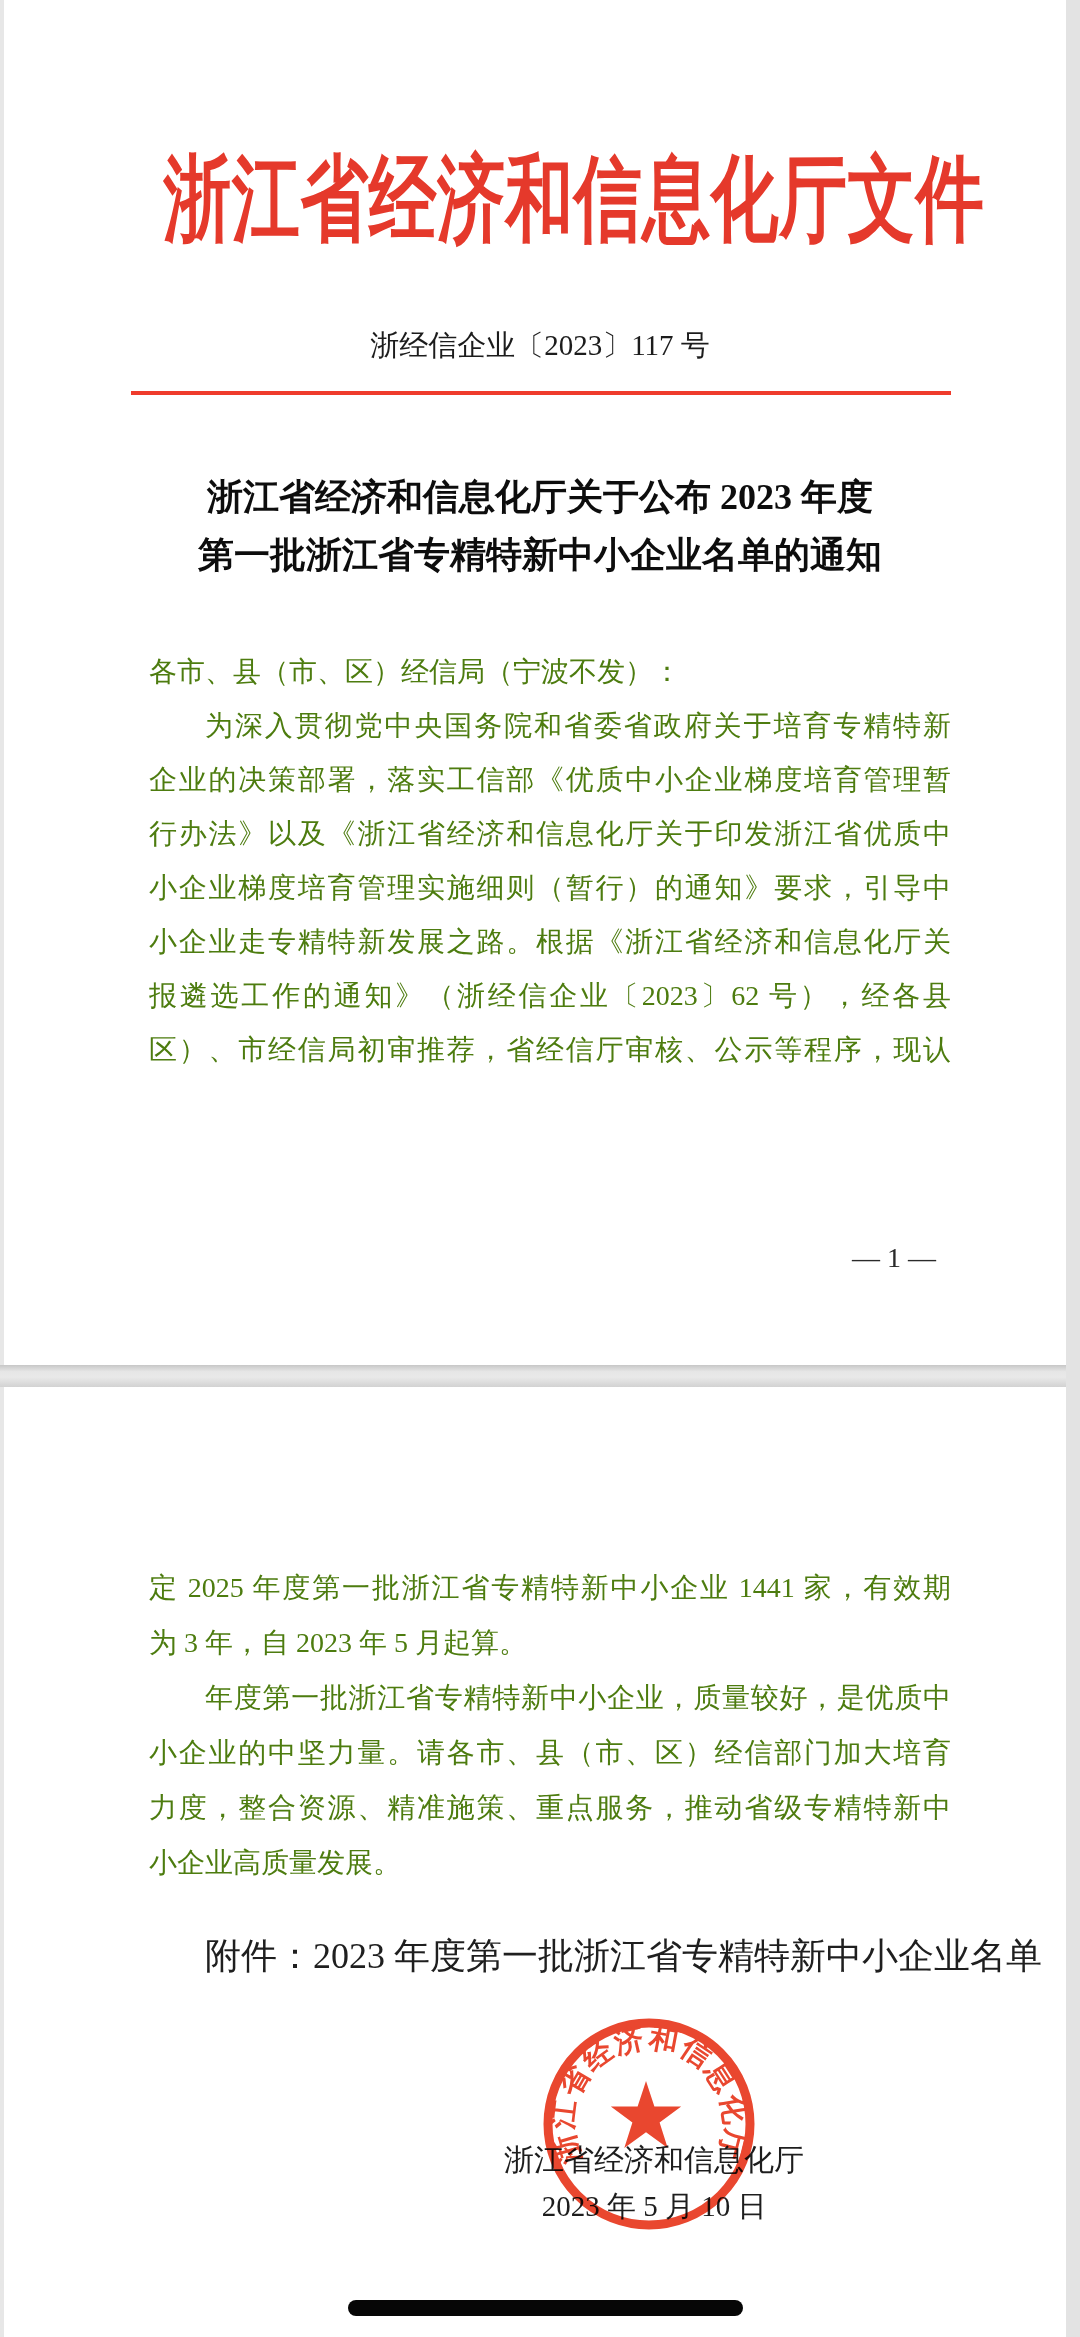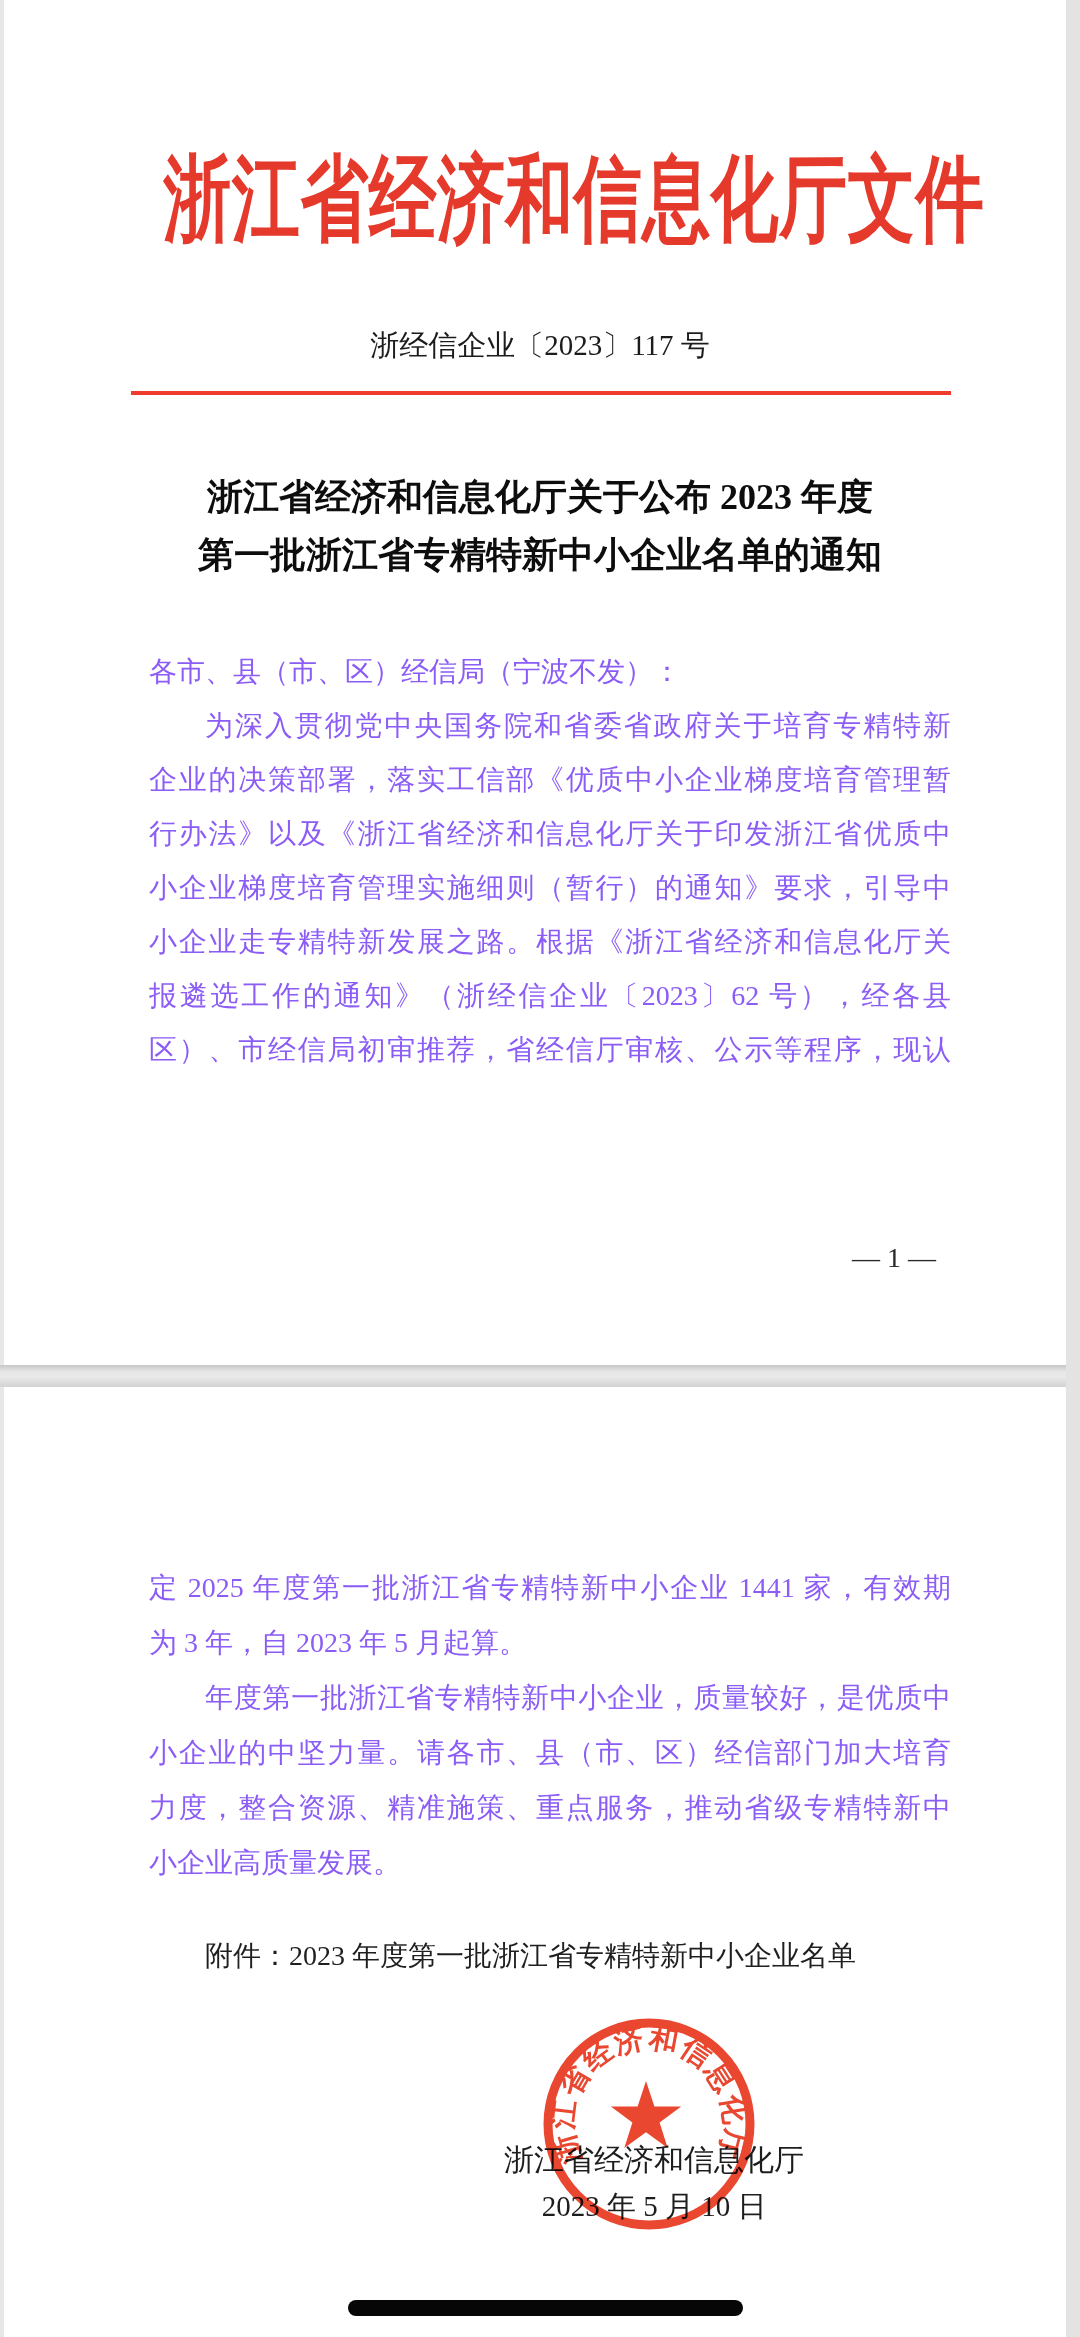--- a/index.html
+++ b/index.html
@@ -12,32 +12,32 @@
     background:linear-gradient(to bottom,#c7c7c7 0%,#e6e6e6 30%,#e9e9e9 55%,#d2d2d2 100%);}
   .letterhead{position:absolute;top:144px;left:0;width:100%;height:110px;line-height:110px;
     text-align:center;white-space:nowrap;}
   .letterhead span{display:inline-block;font-size:94px;font-weight:bold;color:#e5392b;
     transform:scaleX(0.72);transform-origin:center;letter-spacing:1px;}
   .doc-number{position:absolute;top:326px;left:0;width:100%;line-height:38px;
     font-size:29px;color:#1c1c1c;text-align:center;}
   .red-rule{position:absolute;top:391px;left:127px;width:820px;height:4px;background:#ef3b2c;}
   .notice-title{position:absolute;top:468px;left:0;width:100%;font-size:36px;font-weight:bold;
     color:#0d0d0d;line-height:58px;text-align:center;}
-  .bodyblock{position:absolute;left:145px;width:802px;font-size:28px;color:#8b5cf6;}
+  .bodyblock{position:absolute;left:145px;width:802px;font-size:28px;color:#4d7c0f;}
   #p1body{top:645px;}
   #p1body .bl{height:54px;line-height:54px;}
   #p2body{top:173px;}
   #p2body .bl{height:55px;line-height:55px;}
   .bl{white-space:nowrap;overflow:hidden;}
   .bl.jf{white-space:normal;text-align:justify;text-align-last:justify;}
   .bl.ind{padding-left:56px;}
   .bl.jf.ind{padding-left:0;text-indent:56px;}
   .page-number{position:absolute;top:1242px;right:140px;font-size:28px;line-height:32px;color:#2a2a2a;}
   .attachment{position:absolute;left:145px;top:549px;width:802px;padding-left:56px;
-    font-size:28px;line-height:40px;color:#1f1f1f;white-space:nowrap;}
+    font-size:36px;line-height:40px;color:#1f1f1f;white-space:nowrap;}
   .sig{position:absolute;left:350px;width:600px;text-align:center;color:#1d1d1d;white-space:nowrap;}
   #sig-org{top:753px;font-size:30px;line-height:40px;}
   #sig-date{top:799px;font-size:29px;line-height:40px;}
   #seal{position:absolute;left:535px;top:625px;mix-blend-mode:multiply;}
   #home-indicator{position:absolute;left:348px;top:2300px;width:395px;height:16px;
     border-radius:9px;background:#060606;}
 </style>
 </head>
 <body>
 

